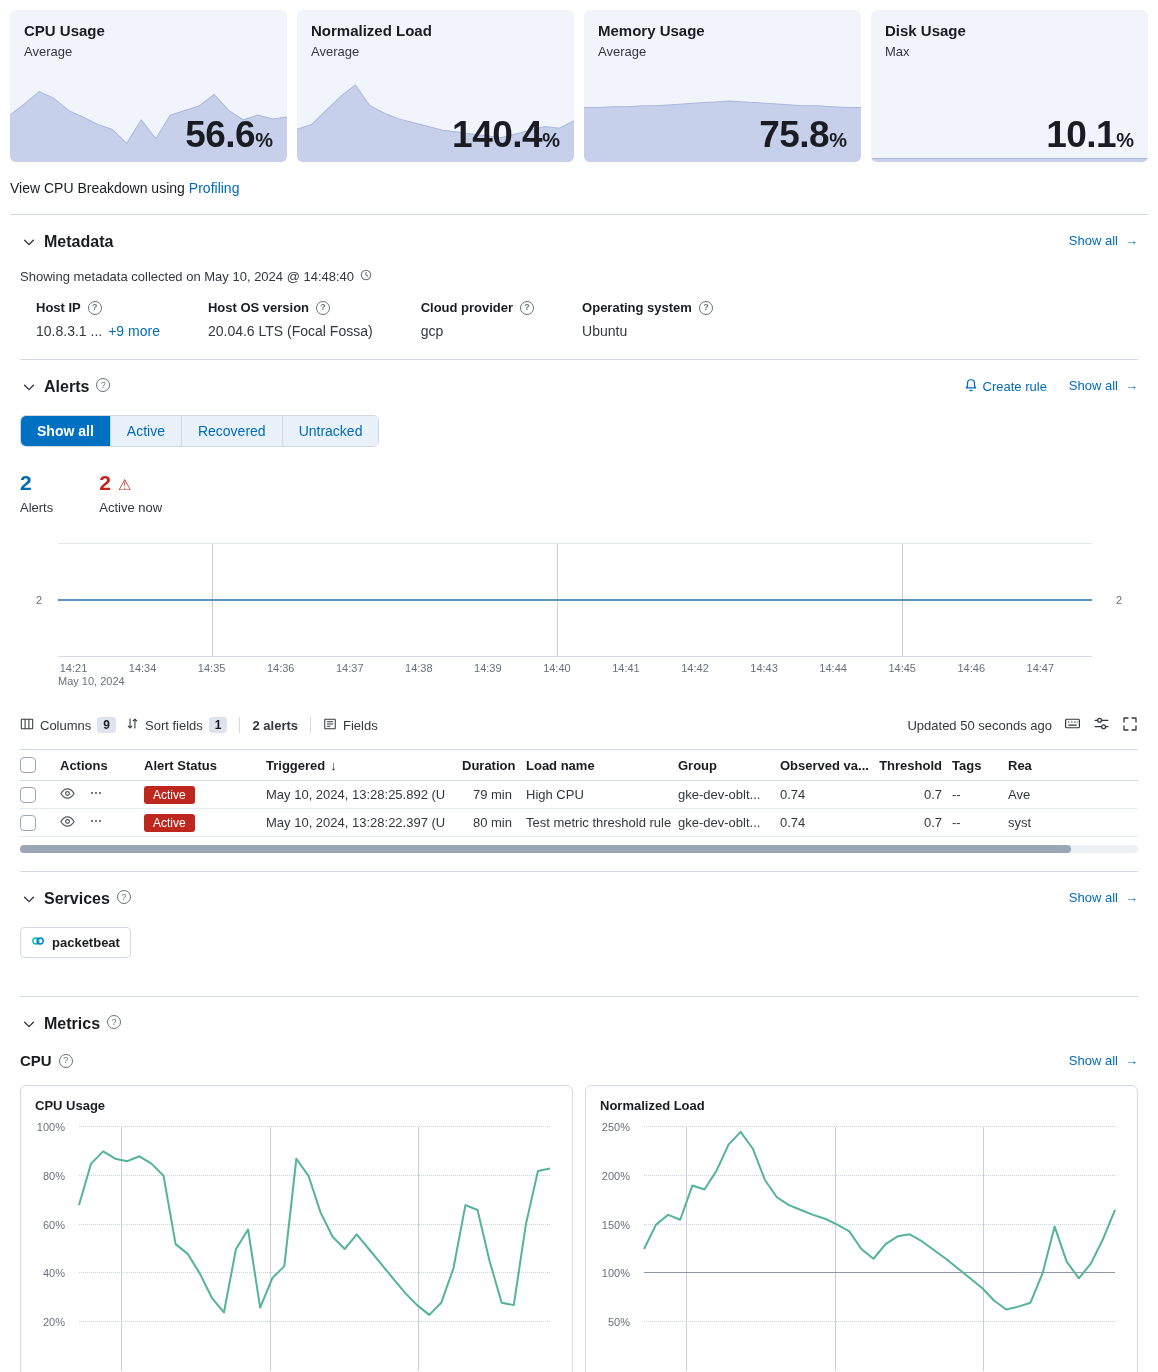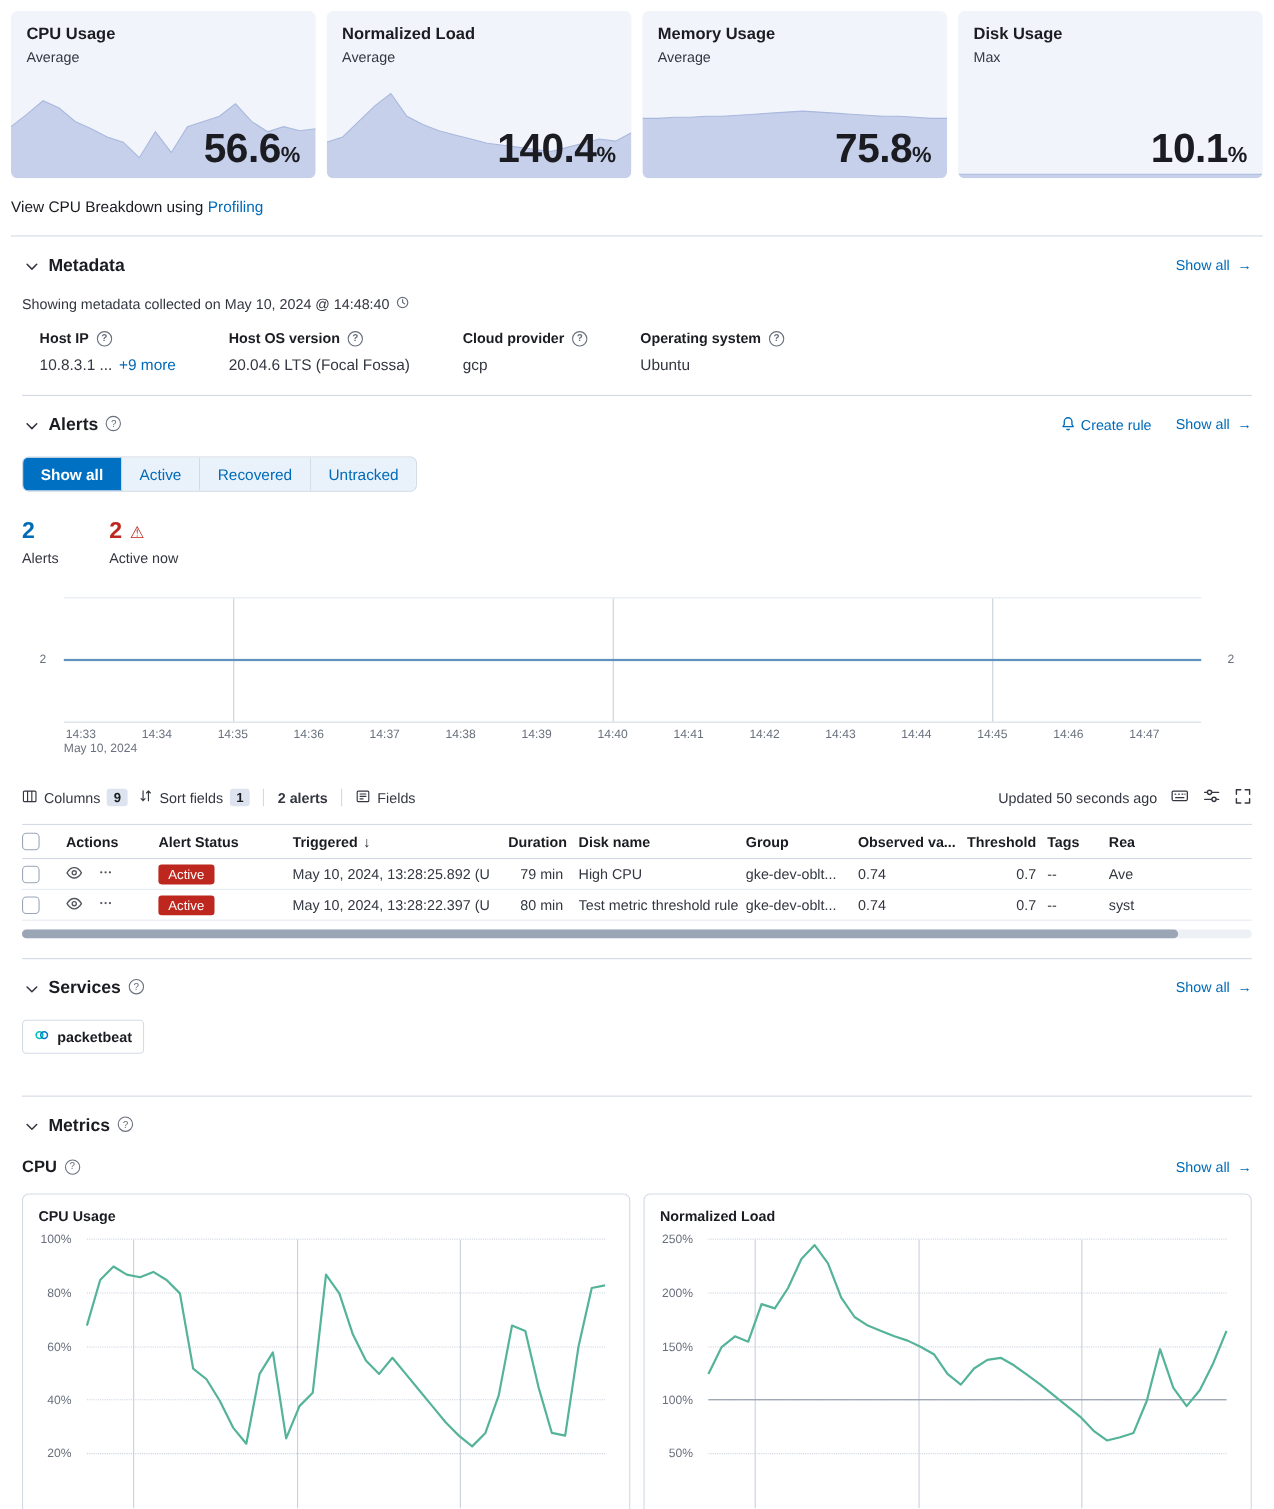--- a/index.html
+++ b/index.html
@@ -276,21 +276,21 @@
     <div class="ac">
         <div class="ac-plot">
           <div class="vgrid" style="left: 14.8571%;"></div>
           <div class="vgrid" style="left: 48.25%;"></div>
           <div class="vgrid" style="left: 81.6429%;"></div>
           <div class="ac-line" style="background: rgb(96, 146, 192);"></div>
           <span class="ac-ylab" style="left: -22px;">2</span>
           <span class="ac-ylab" style="right: -30px;">2</span>
         </div>
         <div class="ac-xax">
-          <span class="xlab" style="left: 1.5%;">14:33</span>
+          <span class="xlab" style="left: 1.5%;">14:21</span>
           <span class="xlab" style="left: 8.17857%;">14:34</span>
           <span class="xlab" style="left: 14.8571%;">14:35</span>
           <span class="xlab" style="left: 21.5357%;">14:36</span>
           <span class="xlab" style="left: 28.2143%;">14:37</span>
           <span class="xlab" style="left: 34.8929%;">14:38</span>
           <span class="xlab" style="left: 41.5714%;">14:39</span>
           <span class="xlab" style="left: 48.25%;">14:40</span>
           <span class="xlab" style="left: 54.9286%;">14:41</span>
           <span class="xlab" style="left: 61.6071%;">14:42</span>
           <span class="xlab" style="left: 68.2857%;">14:43</span>
@@ -354,21 +354,21 @@
 
     <div class="alerts-table">
       <div class="tr head">
         <span class="col-cb">
             <span class="cb"></span>
           </span>
         <span class="col-actions">Actions</span>
         <span class="col-status">Alert Status</span>
         <span class="col-trig sortdesc">Triggered</span>
         <span class="col-dur">Duration</span>
-        <span class="col-rule">Disk name</span>
+        <span class="col-rule">Load name</span>
         <span class="col-group">Group</span>
         <span class="col-obs">Observed va...</span>
         <span class="col-thr">Threshold</span>
         <span class="col-tags">Tags</span>
         <span class="col-reason">Rea</span>
       </div>
 
       <div class="tr">
         <span class="col-cb">
             <span class="cb"></span>

